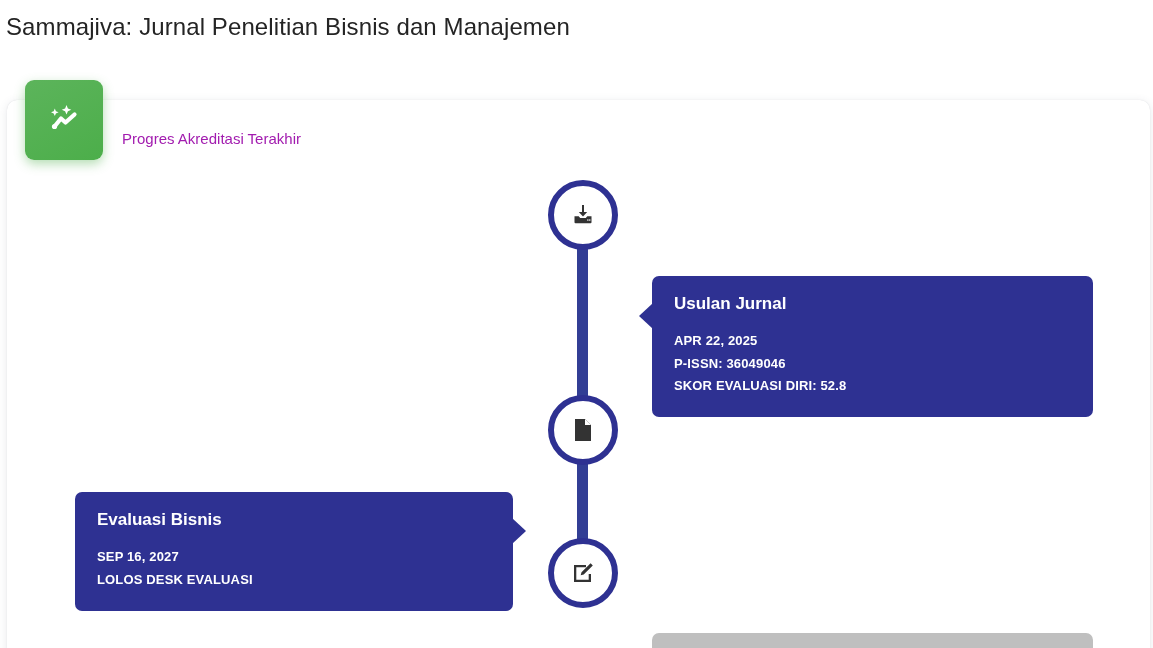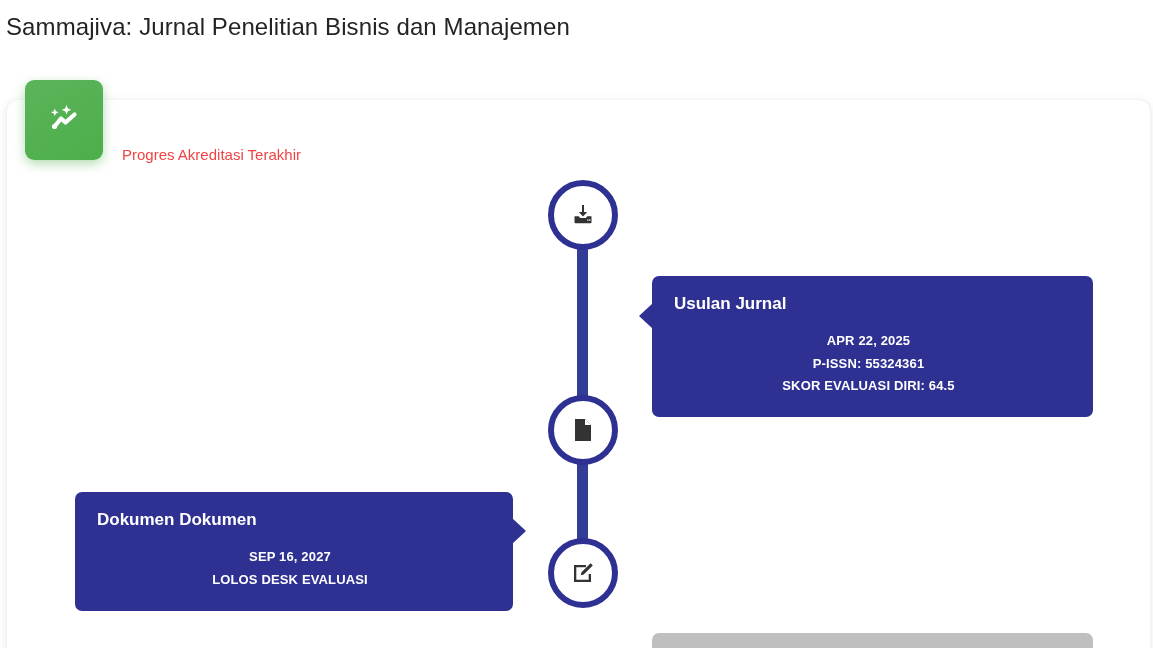--- a/index.html
+++ b/index.html
@@ -56,23 +56,23 @@
     display: flex;
     align-items: center;
     justify-content: center;
     z-index: 5;
   }
   .green-badge svg { display:block; }
 
   .panel-heading {
     position: absolute;
     left: 122px;
-    top: 146px;
+    top: 130px;
     font-size: 15px;
-    color: #ef4444;
+    color: #a21caf;
     font-weight: 400;
     white-space: nowrap;
     z-index: 6;
   }
 
   
   .timeline {
     position: absolute;
     left: 0;
     top: 100px;
@@ -127,21 +127,21 @@
   }
   .navy .event-title { color: #ffffff; }
 
   .event-line {
     font-size: 13px;
     font-weight: bold;
     line-height: 1.72;
     letter-spacing: 0.15px;
     white-space: nowrap;
   }
-  .navy .event-line { color: #ffffff; text-align: center; }
+  .navy .event-line { color: #ffffff; }
 
   
   .arrow {
     position: absolute;
     width: 0; height: 0;
     z-index: 3;
   }
   .arrow-left-navy {
     border-top: 13px solid transparent;
     border-bottom: 13px solid transparent;
@@ -201,27 +201,27 @@
             <path d="M3 4h12v2.3H5.3v12.4h12.4V13H20v8H3V4z" fill="#333333"></path>
             <path d="M19.6 2.2l2.2 2.2-9.1 9.1-3 .8.8-3 9.1-9.1z" fill="#333333"></path>
           </svg>
         </span>
       </div>
 
       <div class="arrow arrow-left-navy arrow-1"></div>
       <div class="event-card navy card-1">
         <div class="event-title">Usulan Jurnal</div>
         <div class="event-line">APR 22, 2025</div>
-        <div class="event-line">P-ISSN: 55324361</div>
-        <div class="event-line">SKOR EVALUASI DIRI: 64.5</div>
+        <div class="event-line">P-ISSN: 36049046</div>
+        <div class="event-line">SKOR EVALUASI DIRI: 52.8</div>
       </div>
 
       <div class="arrow arrow-right-navy arrow-2"></div>
       <div class="event-card navy card-2">
-        <div class="event-title">Dokumen Dokumen</div>
+        <div class="event-title">Evaluasi Bisnis</div>
         <div class="event-line">SEP 16, 2027</div>
         <div class="event-line">LOLOS DESK EVALUASI</div>
       </div>
 
       <div class="event-card gray card-3">
         
         
         
       </div>
 

